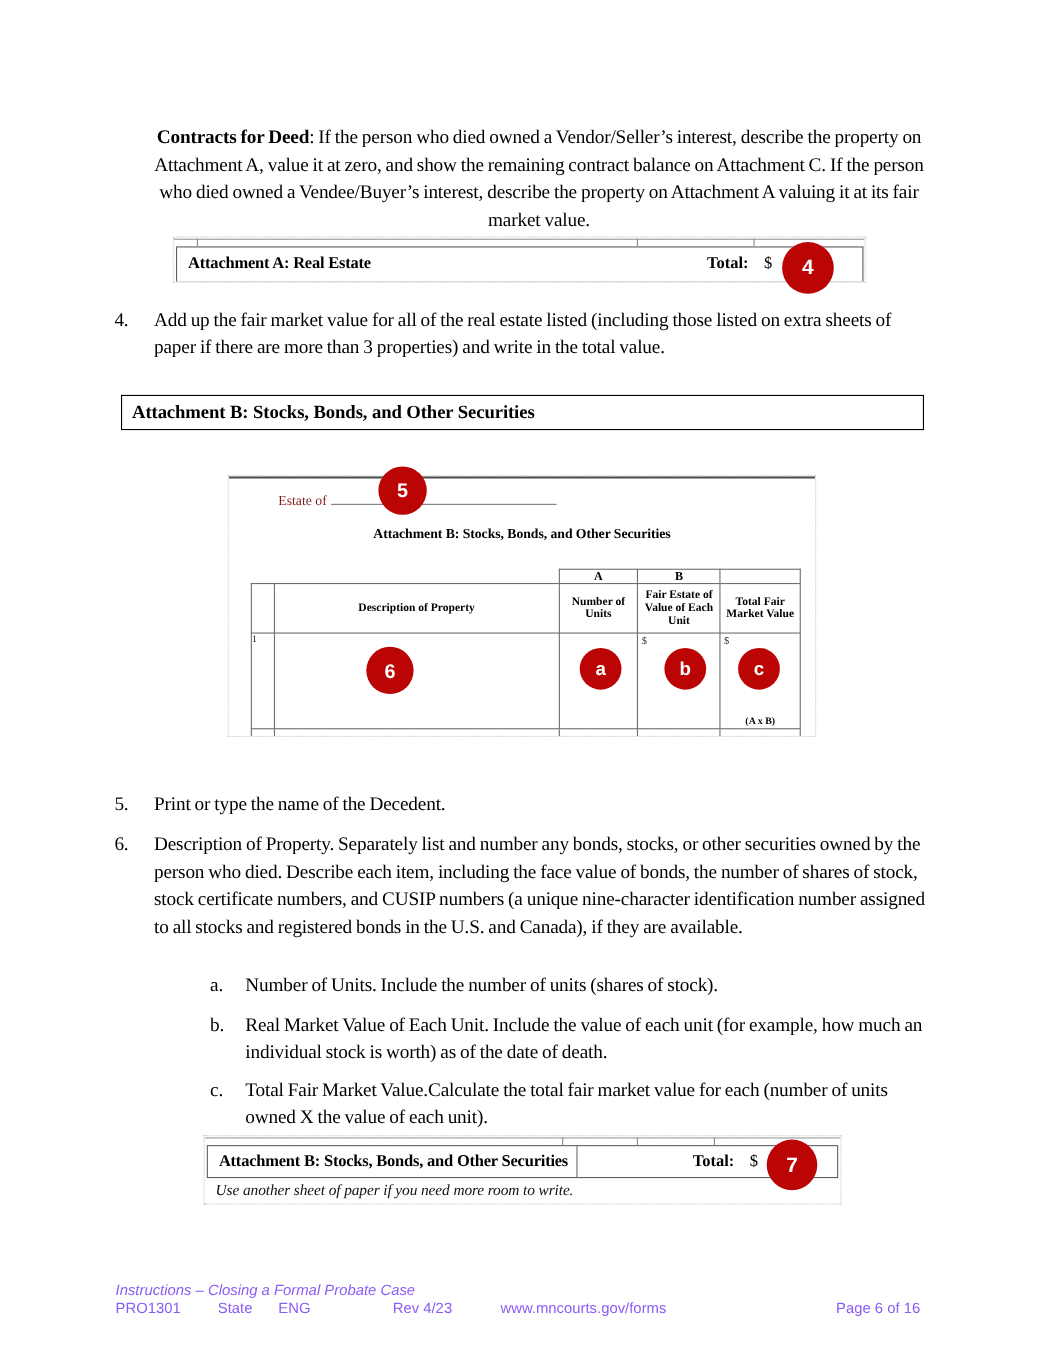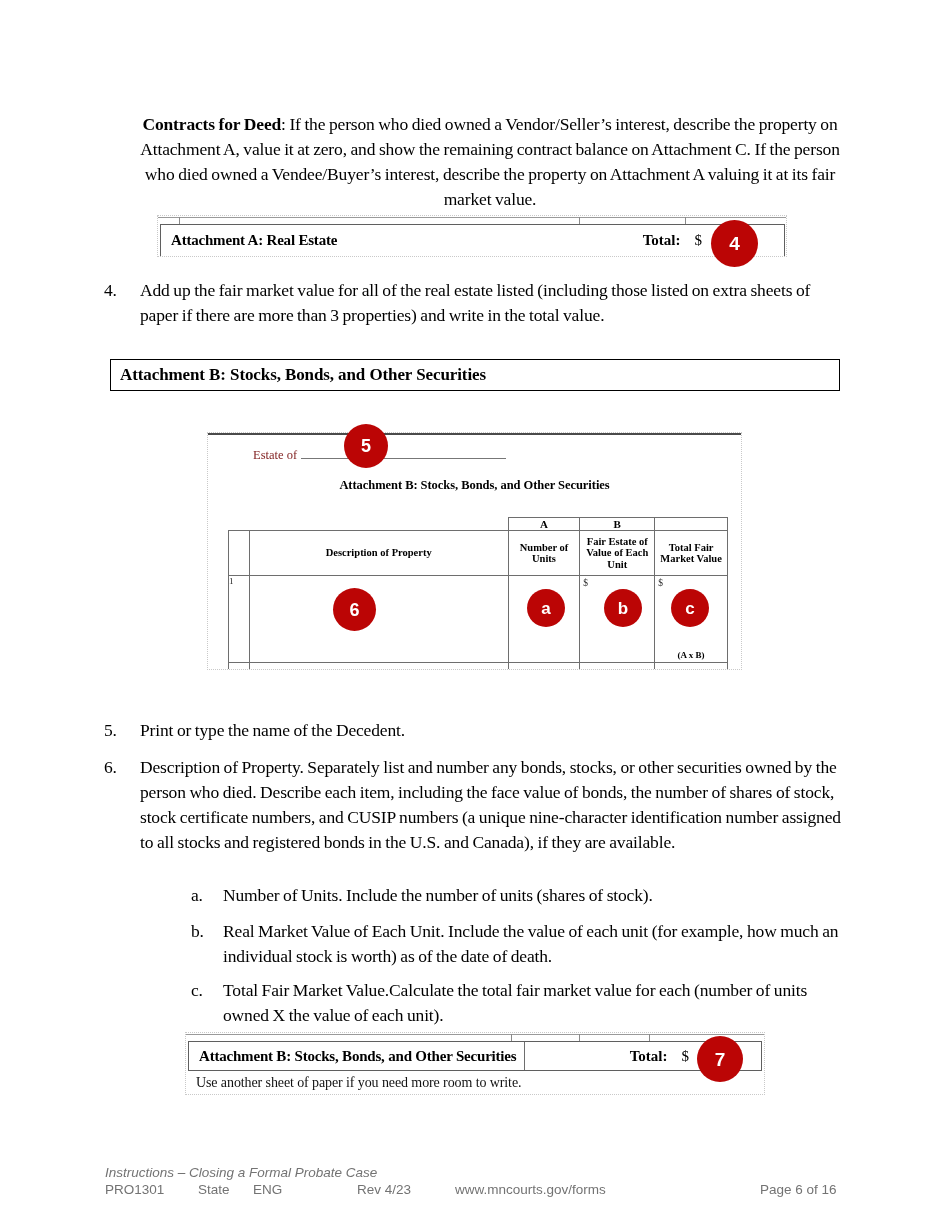--- a/index.html
+++ b/index.html
@@ -195,31 +195,32 @@
     position: absolute;
     bottom: 2px;
     left: 0; right: 0;
     text-align: center;
     font-weight: bold;
     font-size: 9px;
   }
 
   .note {
     position: absolute;
+    font-style: italic;
     font-size: 14px;
     color: #111111;
     letter-spacing: -0.1px;
   }
 
   
   .footer {
     position: absolute;
     font-family: "Liberation Sans", "DejaVu Sans", sans-serif;
     font-size: 13.5px;
-    color: #737373;
+    color: #8b5cf6;
     white-space: nowrap;
   }
   .footer.italic { font-style: italic; }
 </style>
 </head>
 <body>
 
 <div class="page">
 
   <div class="para" style="left:140px; top:112px; width:700px;">

